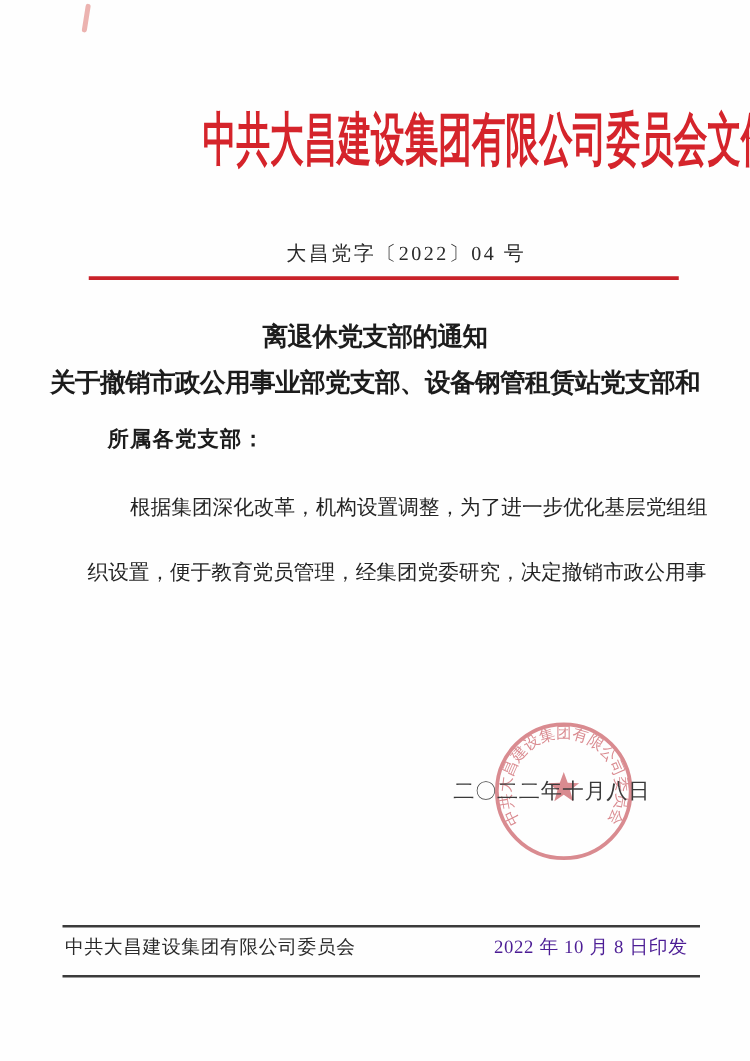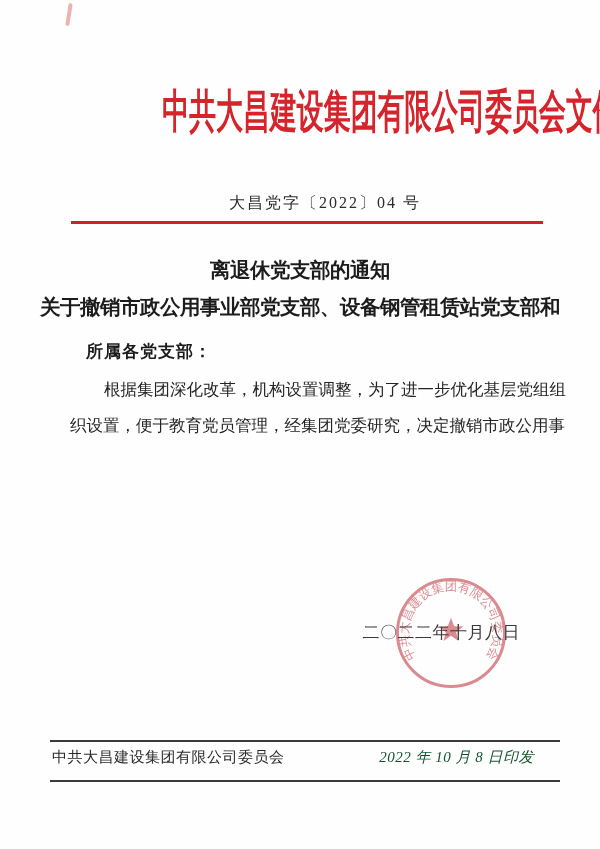--- a/index.html
+++ b/index.html
@@ -84,20 +84,21 @@
     width: 484px;
     font-size: 16.5px;
     color: #242424;
   }
   .body-text .bline {
     height: 36px;
     line-height: 36px;
     text-align: justify;
     text-align-last: justify;
     white-space: nowrap;
+    margin-top: 16px;
   }
   .body-text .bline.indent { text-indent: 34px; }
   .seal {
     position: absolute;
     left: 394px; top: 576px;
     width: 114px; height: 114px;
     opacity: 0.62;
   }
   .sign-date {
     position: absolute;
@@ -118,25 +119,24 @@
   .footer-rule.bottom { top: 780px; }
   .footer-issuer {
     position: absolute;
     left: 52px; top: 748px;
     font-size: 15px;
     letter-spacing: 0.5px;
     color: #2a2a2a;
   }
   .footer-print {
     position: absolute;
-    right: 66px; top: 748px;
+    right: 50px; top: 748px;
     font-size: 15px;
     letter-spacing: 0.5px;
-    color: #14532d;
-    font-style: italic;
+    color: #4c1d95;
   }
 </style>
 </head>
 <body>
 
 <div class="page">
 
   <div class="corner-mark"></div>
 
   <div class="red-head">

